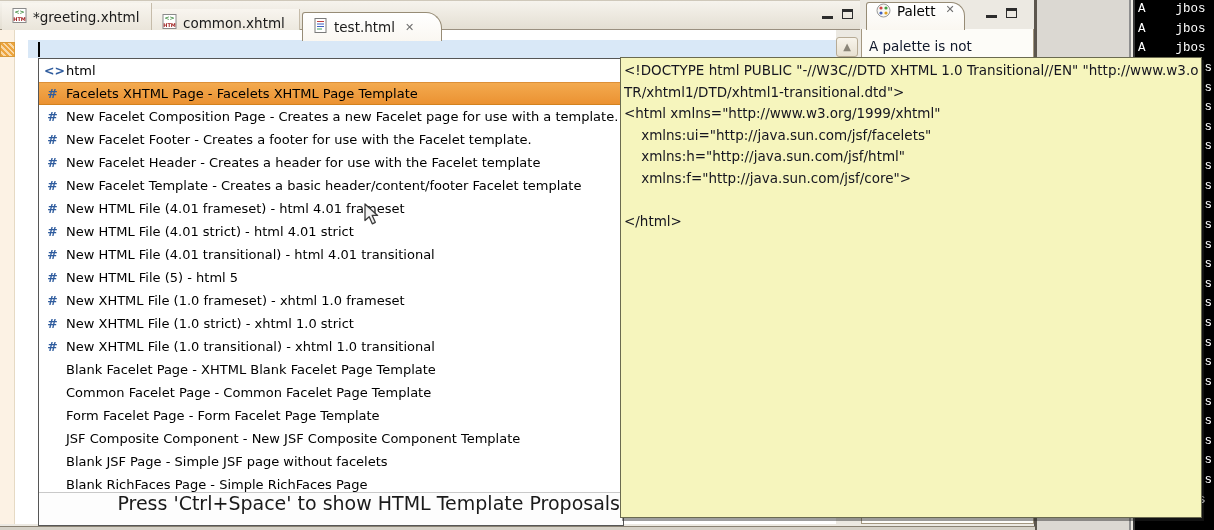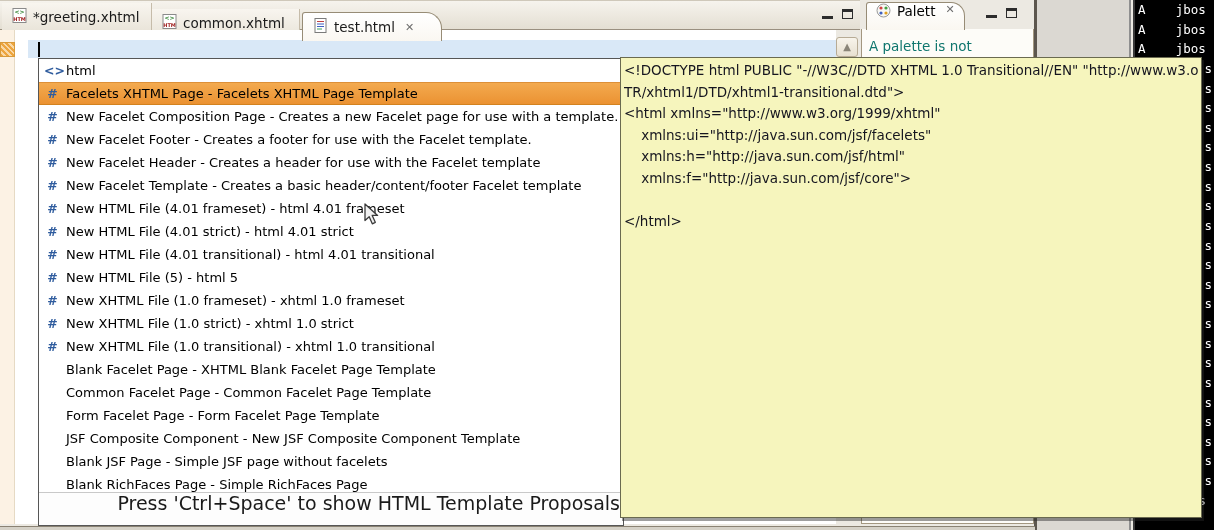--- a/index.html
+++ b/index.html
@@ -29,29 +29,29 @@
   .scrollbtn { position:absolute; left:836px; top:37px; width:22px; height:20px;
     background:linear-gradient(#f8f4eb,#e7e0d1); border:1px solid #b7ab95; border-radius:3px;
     color:#8a8578; font-size:10px; text-align:center; line-height:18px; }
 
   
   .palette-content { position:absolute; left:861px; top:29px; width:173px; height:495px;
     background:#fdfcf8; border:1px solid #a39780; border-top:none; }
   .palette-tab { position:absolute; left:866px; top:2px; height:28px; display:flex; gap:6px;
     padding:0 9px; font-size:13.5px; background:linear-gradient(#ffffff,#faf7f1);
     border:1px solid #978c76; border-bottom:none; border-radius:3px 14px 0 0; z-index:2; }
-  .palette-msg { position:absolute; left:869px; top:38px; font-size:13.5px; color:#0f766e; white-space:nowrap; }
+  .palette-msg { position:absolute; left:869px; top:38px; font-size:13.5px; color:#0f172a; white-space:nowrap; }
 
   
   .win-edge { position:absolute; left:1034px; top:0; width:3px; height:530px; background:#5c564e; }
   .gray-gap { position:absolute; left:1037px; top:0; width:94px; height:530px; background:#dbd8d2; border-right:2px solid #8f8f8f; }
   .terminal { position:absolute; left:1133px; top:0; width:81px; height:530px; background:#000;
     box-shadow:inset 2px 0 0 #3a3a3a; z-index:5; color:#fff;
     font-family:"DejaVu Sans Mono","Liberation Mono",monospace; font-size:12.5px; }
-  .trow { height:19.63px; line-height:19.63px; padding-left:5px; white-space:pre; overflow:hidden; }
+  .trow { height:19.63px; line-height:19.63px; padding-left:5px; white-space:pre; overflow:hidden;font-family:Liberation Mono, monospace; }
   .trow.edge { text-align:right; padding-left:0; padding-right:2px; }
 
   
   .bottom-strip { position:absolute; left:0; top:526px; width:1035px; height:4px;
     background:#d5d1c7; border-top:1px solid #8a8273; z-index:12; }
 
   
   .popup { position:absolute; left:38px; top:58px; width:586px; height:468px; background:#fff;
     border:1px solid #565656; z-index:10; }
   .item { display:flex; align-items:center; height:23px; padding-left:5px; gap:5px;

